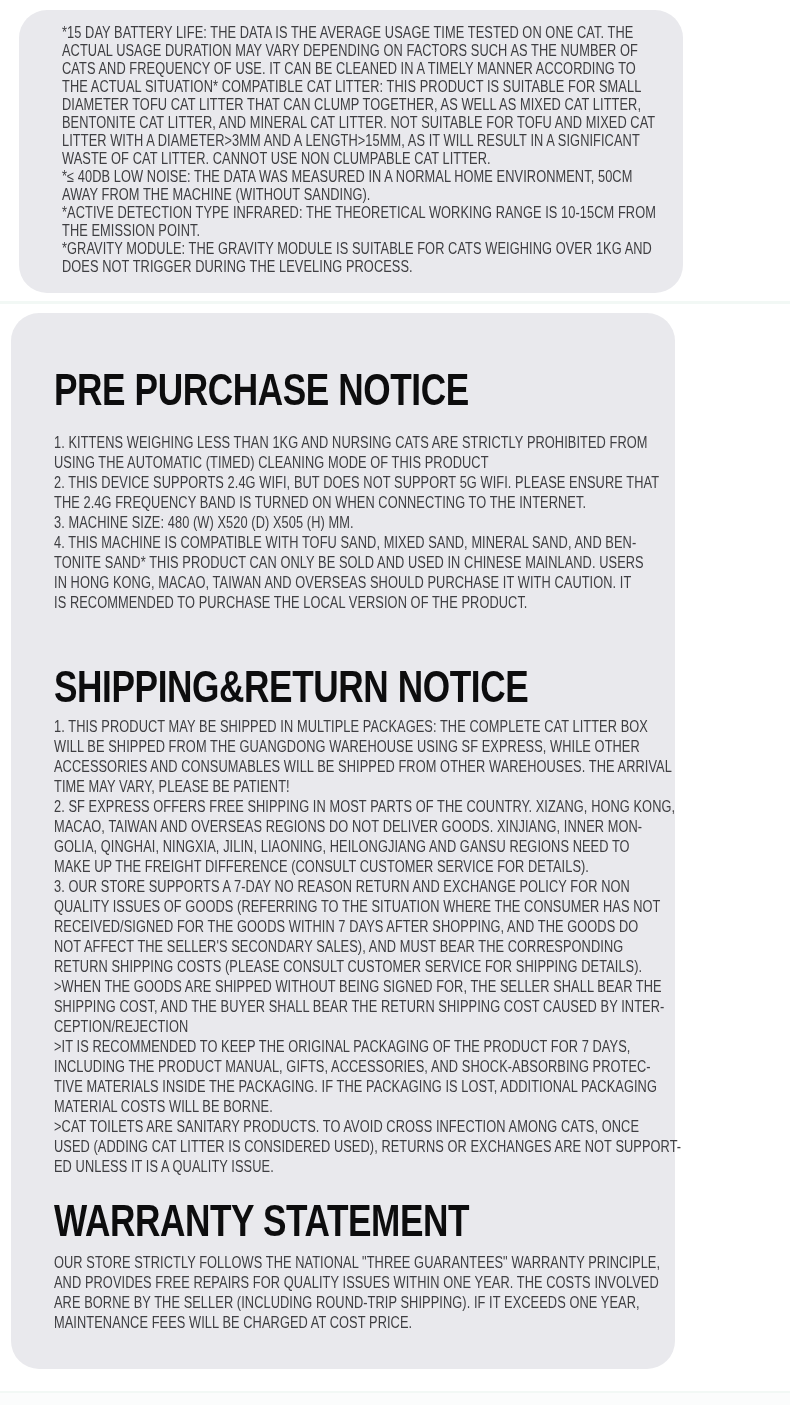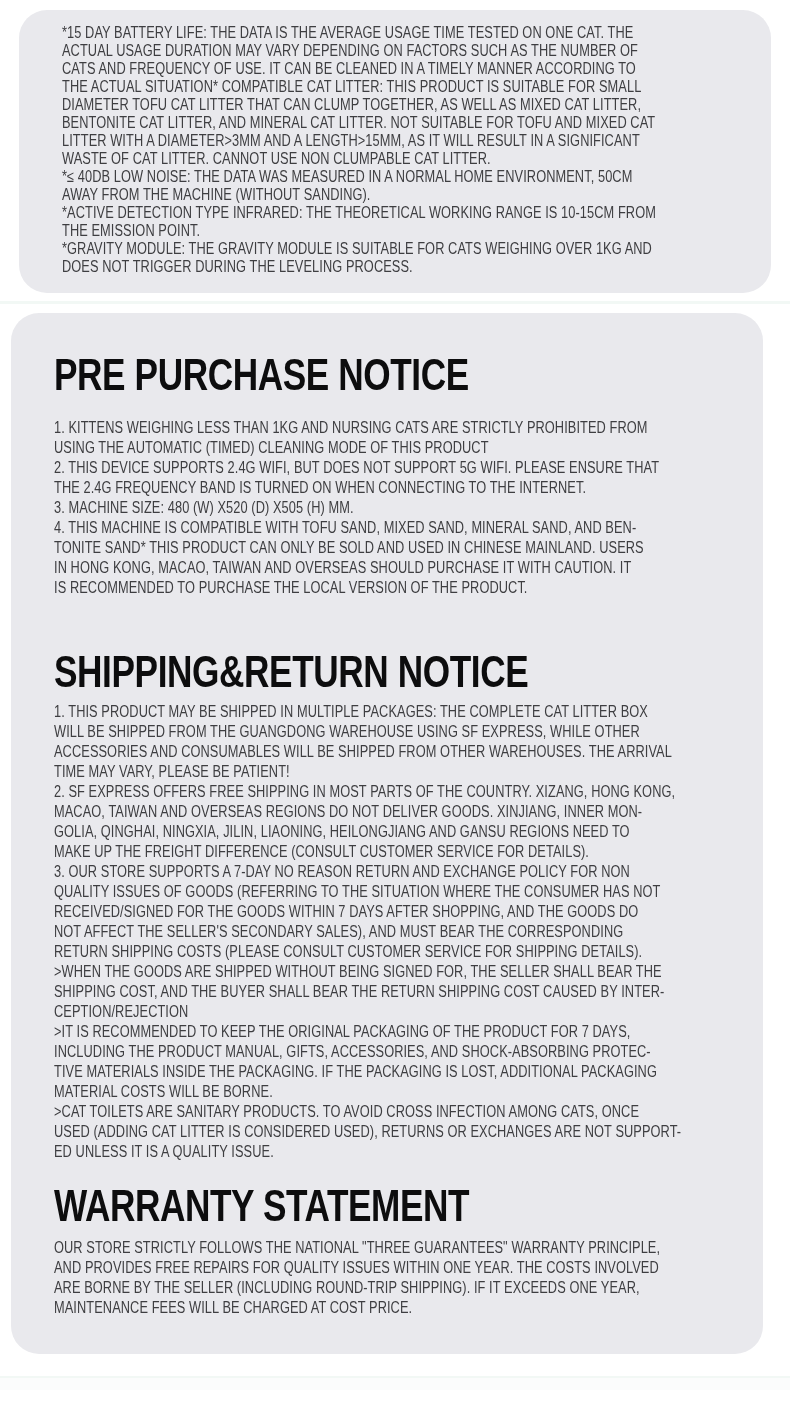--- a/index.html
+++ b/index.html
@@ -16,29 +16,29 @@
     background:var(--page-bg);
     font-family:"Liberation Sans","DejaVu Sans",sans-serif;
     overflow-x:hidden;
     position:relative;
     height:1410px;
   }
   .card{
     background:var(--card-bg);
     border-radius:28px;
     margin-left:19px;
-    width:752px;
+    width:664px;
   }
   .card-disclaimer{
     margin-top:10px;
     padding:14px 30px 17px 43px;
   }
   .card-notices{
     margin-top:9px;
-    padding:40px 30px 36px 43px;
+    padding:55px 30px 36px 43px;
     margin-left:11px;
   }
   .body-text{
     font-size:16px;
     line-height:18px;
     color:var(--body-text);
     white-space:pre;
     transform:scaleX(0.8);
     transform-origin:0 0;
     letter-spacing:0.1px;

